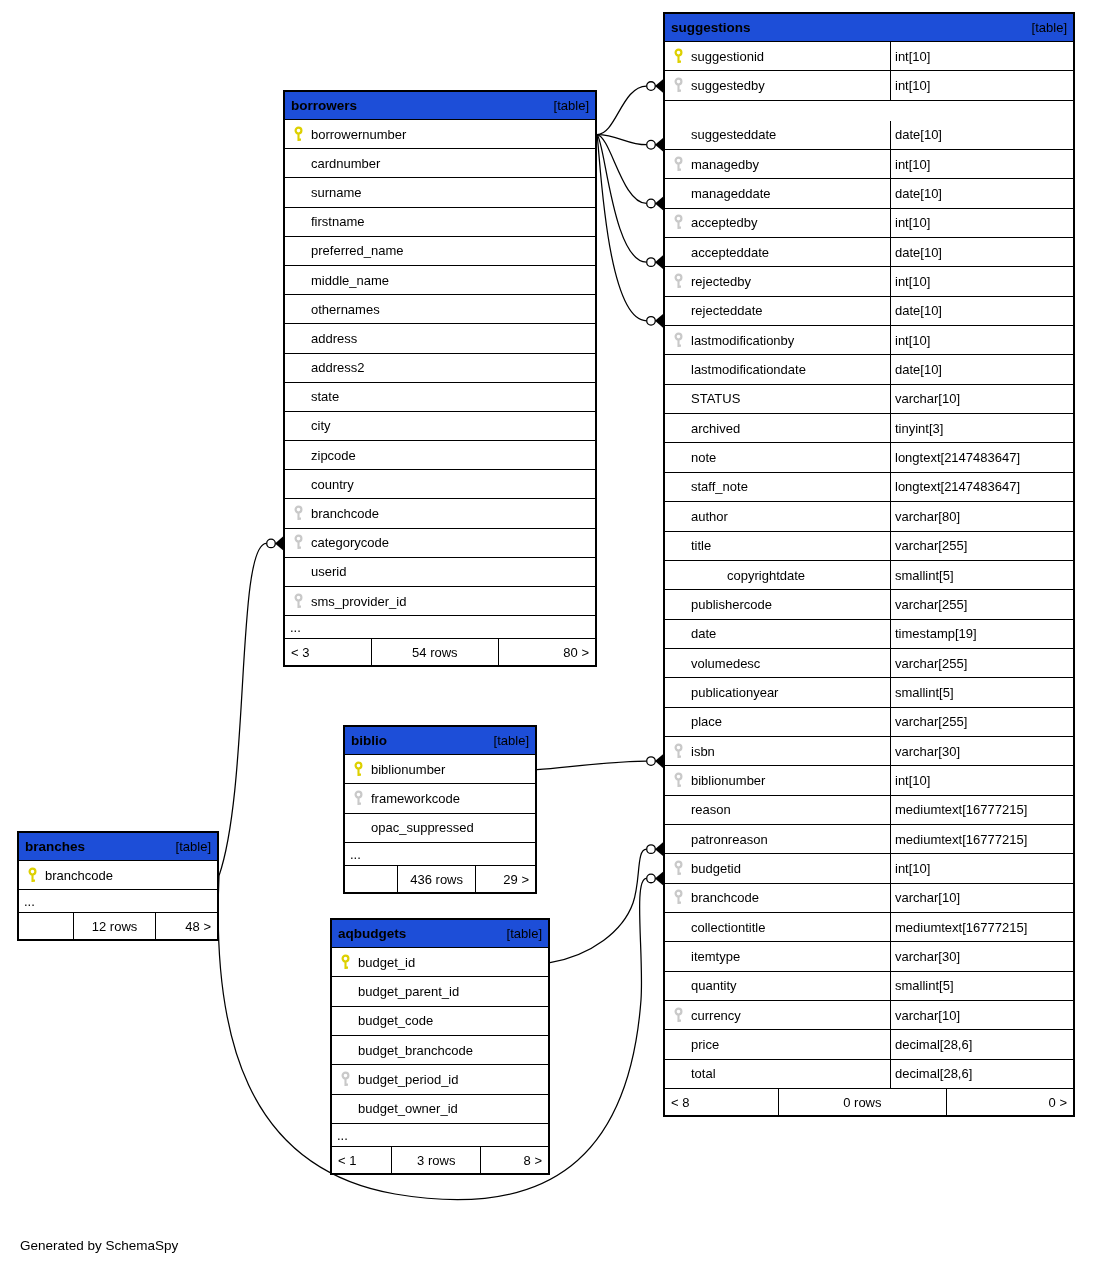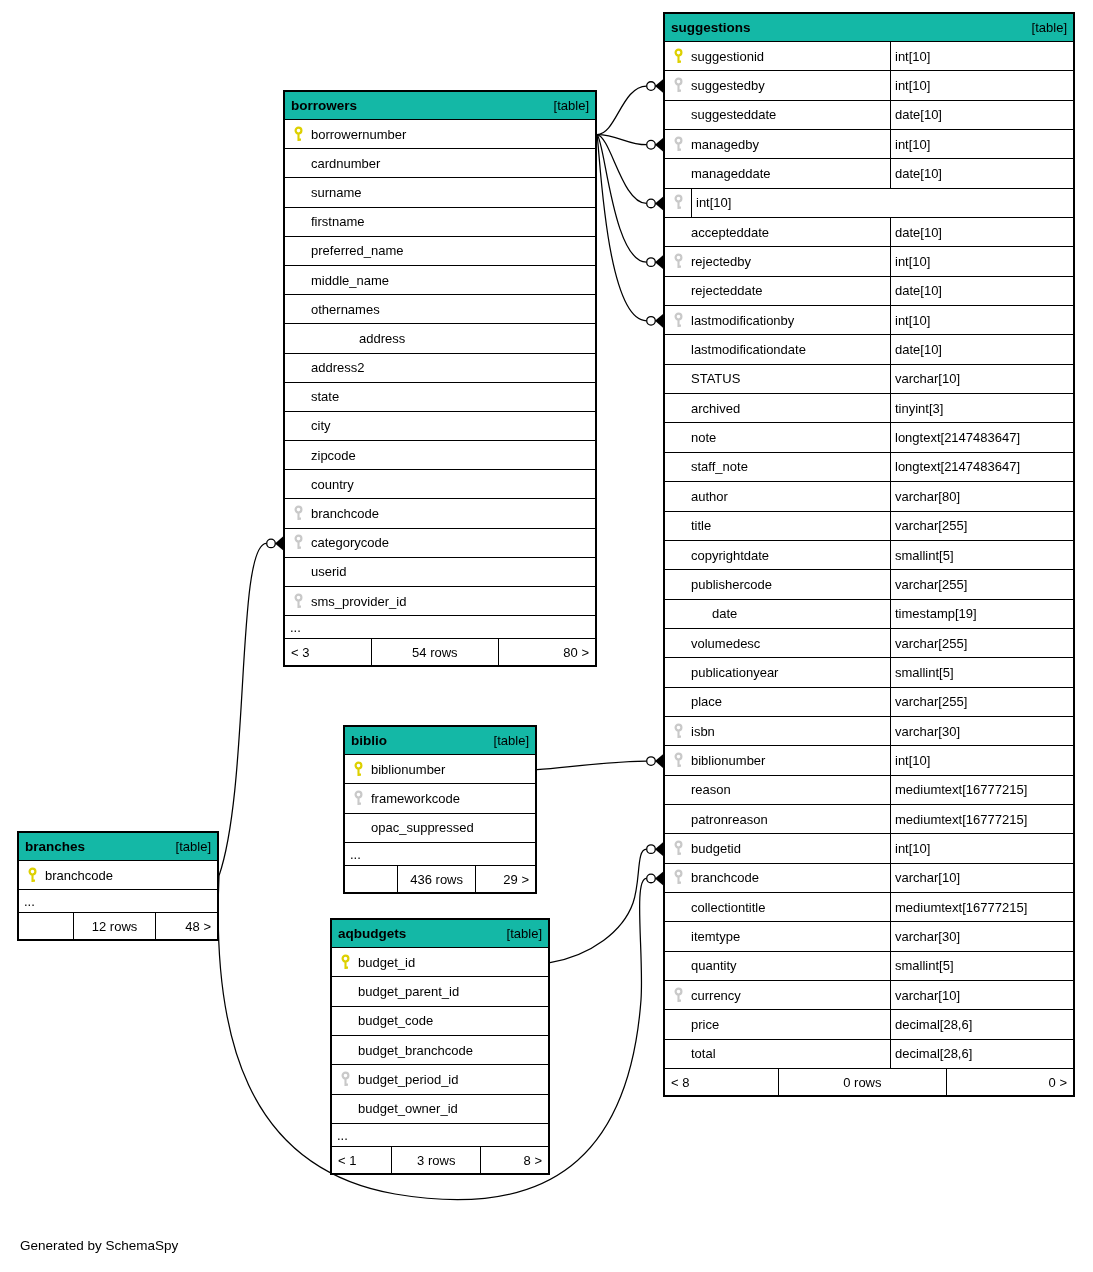--- a/index.html
+++ b/index.html
@@ -1,21 +1,21 @@
 <!DOCTYPE html>
 <html><head>
 <meta charset="utf-8">
 <style>
   html,body{margin:0;padding:0;background:#fff;}
   body{font-family:"Liberation Sans","DejaVu Sans",sans-serif;font-size:13px;color:#000;}
   #canvas{position:relative;width:1093px;height:1272px;background:#fff;overflow:hidden;}
   #edge-layer{position:absolute;left:0;top:0;width:1093px;height:1272px;}
   .tbl{position:absolute;background:#fff;border:2px solid #000;box-sizing:border-box;}
   .tbl-header{display:flex;justify-content:space-between;align-items:center;
-    background:#14b8a6;border-bottom:1px solid #000;box-sizing:border-box;
+    background:#1d4ed8;border-bottom:1px solid #000;box-sizing:border-box;
     height:28px;padding:0 6px;}
   .t-name{font-weight:bold;font-size:13.5px;}
   .t-badge{font-size:13px;}
   .row{display:flex;align-items:stretch;border-bottom:1px solid #000;box-sizing:border-box;}
   .keycell{width:26px;display:flex;align-items:center;justify-content:center;flex:0 0 26px;}
   .cname{flex:1;display:flex;align-items:center;white-space:nowrap;overflow:hidden;}
   .ctype{border-left:1px solid #000;display:flex;align-items:center;
     padding-left:4px;box-sizing:border-box;white-space:nowrap;}
   .ellipsis-row{display:flex;align-items:center;border-bottom:1px solid #000;
     box-sizing:border-box;height:23px;padding-left:5px;}
@@ -96,21 +96,21 @@
         <div class="row" style="height: 29.35px;">
           <span class="keycell">
             <svg width="11" height="17" viewBox="0 0 11 17">
               <circle cx="5.5" cy="4.6" r="2.9" fill="#fff" stroke="#c9c9c9" stroke-width="2.2"></circle>
               <path d="M5.5 7.5 L5.5 15 M5.5 13.6 L8 13.6" fill="none" stroke="#c9c9c9" stroke-width="2.1"></path>
             </svg>
           </span>
           <span class="cname">suggestedby</span>
           <span class="ctype" style="width: 183px;">int[10]</span>
         </div>
-        <div class="row" style="height: 29.35px;">
+        <div class="row" style="height: 29.35px; margin-top: 20px;">
           <span class="keycell"></span>
           <span class="cname">suggesteddate</span>
           <span class="ctype" style="width: 183px;">date[10]</span>
         </div>
         <div class="row" style="height: 29.35px;">
           <span class="keycell">
             <svg width="11" height="17" viewBox="0 0 11 17">
               <circle cx="5.5" cy="4.6" r="2.9" fill="#fff" stroke="#c9c9c9" stroke-width="2.2"></circle>
               <path d="M5.5 7.5 L5.5 15 M5.5 13.6 L8 13.6" fill="none" stroke="#c9c9c9" stroke-width="2.1"></path>
             </svg>
@@ -123,20 +123,21 @@
           <span class="cname">manageddate</span>
           <span class="ctype" style="width: 183px;">date[10]</span>
         </div>
         <div class="row" style="height: 29.35px;">
           <span class="keycell">
             <svg width="11" height="17" viewBox="0 0 11 17">
               <circle cx="5.5" cy="4.6" r="2.9" fill="#fff" stroke="#c9c9c9" stroke-width="2.2"></circle>
               <path d="M5.5 7.5 L5.5 15 M5.5 13.6 L8 13.6" fill="none" stroke="#c9c9c9" stroke-width="2.1"></path>
             </svg>
           </span>
+          <span class="cname">acceptedby</span>
           <span class="ctype" style="width: 183px;">int[10]</span>
         </div>
         <div class="row" style="height: 29.35px;">
           <span class="keycell"></span>
           <span class="cname">accepteddate</span>
           <span class="ctype" style="width: 183px;">date[10]</span>
         </div>
         <div class="row" style="height: 29.35px;">
           <span class="keycell">
             <svg width="11" height="17" viewBox="0 0 11 17">
@@ -190,31 +191,31 @@
         <div class="row" style="height: 29.35px;">
           <span class="keycell"></span>
           <span class="cname">author</span>
           <span class="ctype" style="width: 183px;">varchar[80]</span>
         </div>
         <div class="row" style="height: 29.35px;">
           <span class="keycell"></span>
           <span class="cname">title</span>
           <span class="ctype" style="width: 183px;">varchar[255]</span>
         </div>
-        <div class="row" style="height: 29.35px;">
+        <div class="row" style="height: 29.35px; gap: 36px;">
           <span class="keycell"></span>
           <span class="cname">copyrightdate</span>
           <span class="ctype" style="width: 183px;">smallint[5]</span>
         </div>
         <div class="row" style="height: 29.35px;">
           <span class="keycell"></span>
           <span class="cname">publishercode</span>
           <span class="ctype" style="width: 183px;">varchar[255]</span>
         </div>
-        <div class="row" style="height: 29.35px; gap: 21px;">
+        <div class="row" style="height: 29.35px;">
           <span class="keycell"></span>
           <span class="cname">date</span>
           <span class="ctype" style="width: 183px;">timestamp[19]</span>
         </div>
         <div class="row" style="height: 29.35px;">
           <span class="keycell"></span>
           <span class="cname">volumedesc</span>
           <span class="ctype" style="width: 183px;">varchar[255]</span>
         </div>
         <div class="row" style="height: 29.35px;">
@@ -349,21 +350,21 @@
           <span class="cname">preferred_name</span>
         </div>
         <div class="row" style="height: 29.2px;">
           <span class="keycell"></span>
           <span class="cname">middle_name</span>
         </div>
         <div class="row" style="height: 29.2px;">
           <span class="keycell"></span>
           <span class="cname">othernames</span>
         </div>
-        <div class="row" style="height: 29.2px; gap: 48px;">
+        <div class="row" style="height: 29.2px;">
           <span class="keycell"></span>
           <span class="cname">address</span>
         </div>
         <div class="row" style="height: 29.2px;">
           <span class="keycell"></span>
           <span class="cname">address2</span>
         </div>
         <div class="row" style="height: 29.2px;">
           <span class="keycell"></span>
           <span class="cname">state</span>

